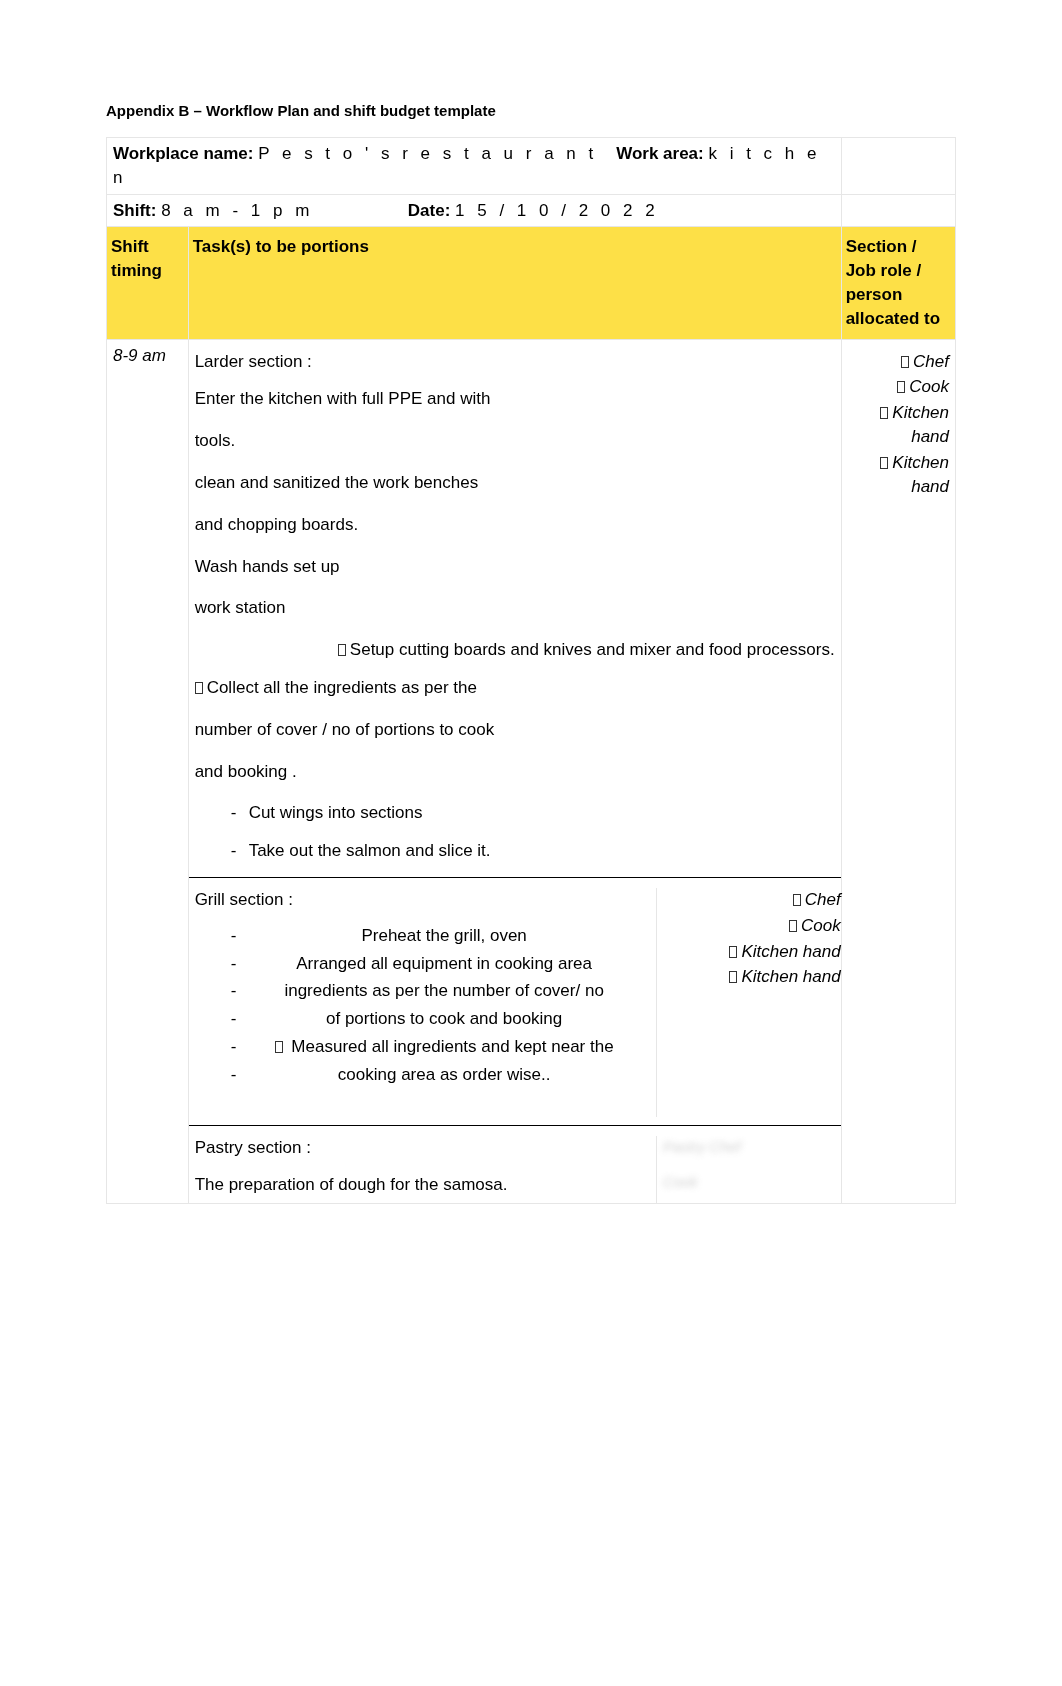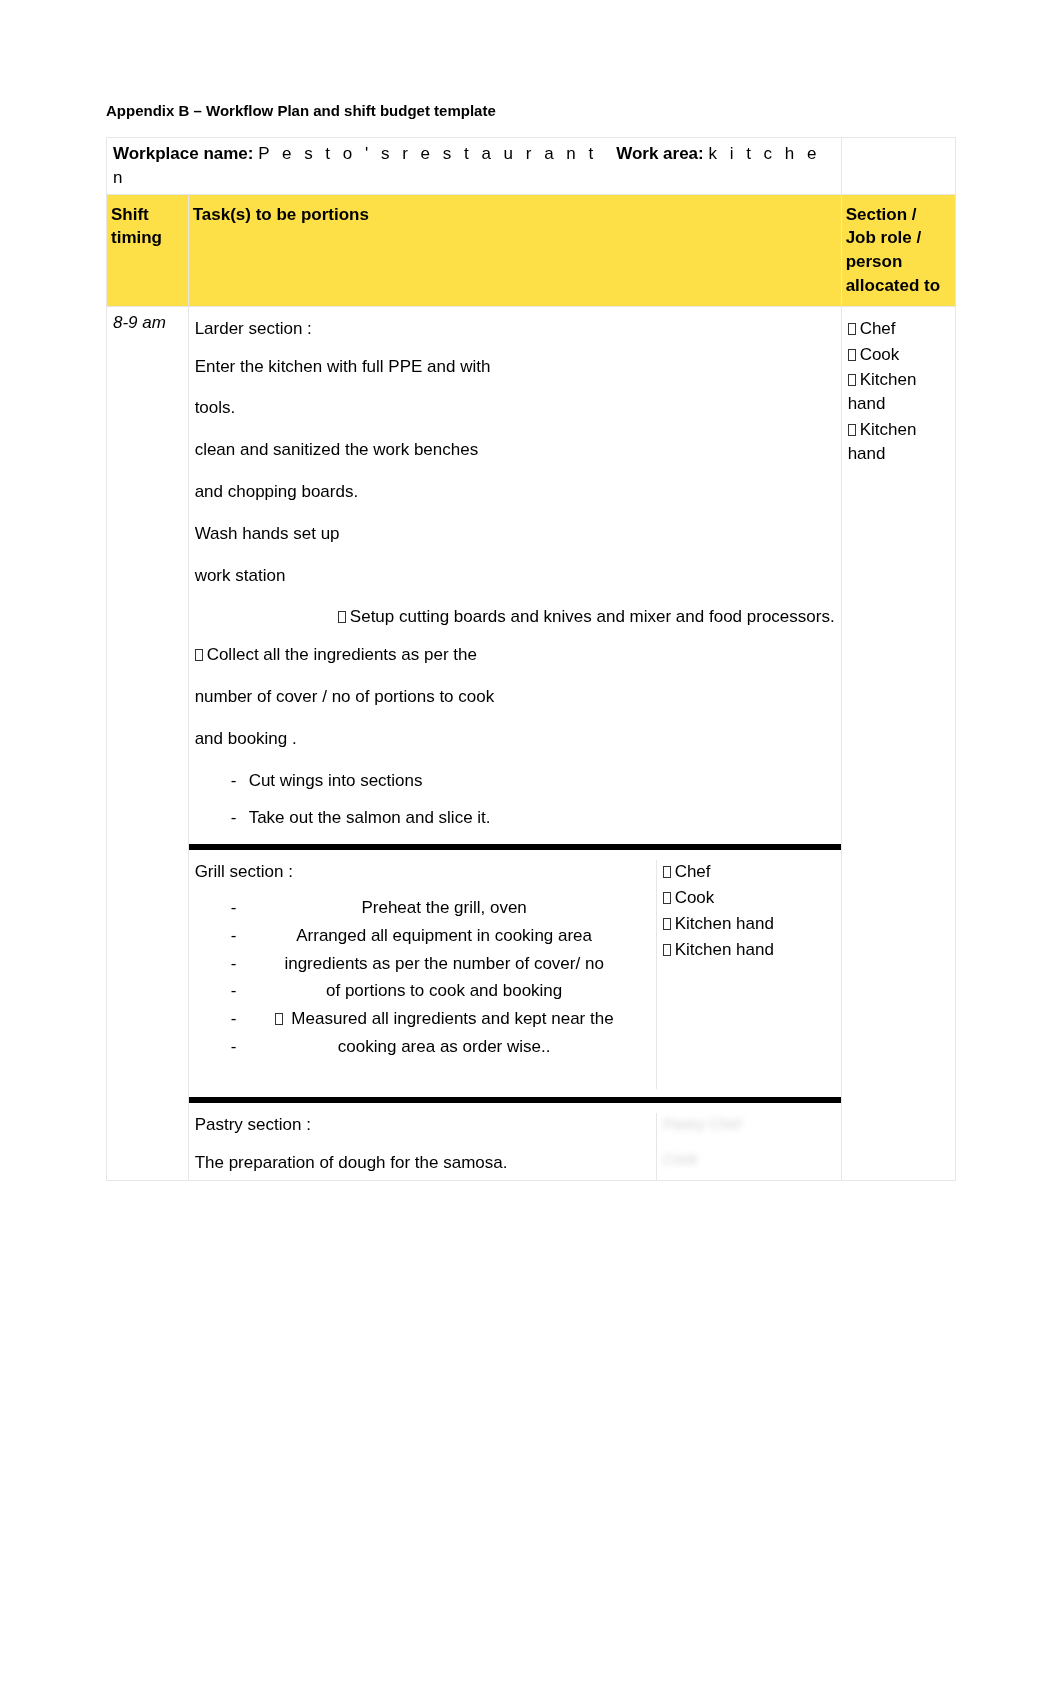--- a/index.html
+++ b/index.html
@@ -69,34 +69,36 @@
       position: relative;
       padding-left: 18px;
       margin-bottom: 4px;
     }
     .tasks ul li::before {
       content: "-";
       position: absolute;
       left: 0;
     }
     .roles {
+      font-style: italic;
+      text-align: right;
     }
     .roles div {
       margin-bottom: 2px;
     }
     .bullet-box {
       display: inline-block;
       width: 8px;
       height: 12px;
       border: 1px solid #333;
       margin-right: 4px;
       vertical-align: -1px;
     }
     .inner-block {
-      border-top: 6px solid #000000;
+      border-top: 1px solid #000000;
       padding-top: 10px;
       margin-top: 8px;
       gap: 12px;
     }
     .grill-wrap, .pastry-wrap {
       display: flex;
     }
     .grill-wrap .gc1, .pastry-wrap .gc1 { width: 455px; padding-right: 10px; }
     .grill-wrap .gc2, .pastry-wrap .gc2 { width: 185px; }
     .blur-role {
@@ -114,20 +116,30 @@
 
 <table class="outer">
   <tbody>
       <tr class="hdr-row">
     <td colspan="2">
       <span class="label-bold">Workplace name:</span>
       <span class="val-spaced">P e s t o ' s   r e s t a u r a n t</span>
       &nbsp;&nbsp;
       <span class="label-bold">Work area:</span>
       <span class="val-spaced">k i t c h e n</span>
+    </td>
+    <td></td>
+  </tr>
+  <tr class="hdr-row">
+    <td colspan="2">
+      <span class="label-bold">Shift:</span>
+      <span class="val-spaced">8 a m - 1   p m</span>
+      &nbsp;&nbsp;&nbsp;&nbsp;&nbsp;&nbsp;&nbsp;&nbsp;&nbsp;&nbsp;&nbsp;&nbsp;&nbsp;&nbsp;&nbsp;&nbsp;&nbsp;&nbsp;
+      <span class="label-bold">Date:</span>
+      <span class="val-spaced">1 5 / 1 0 / 2 0 2 2</span>
     </td>
     <td></td>
   </tr>
   <tr>
     <td class="col-hdr col1">Shift timing</td>
     <td class="col-hdr col2">Task(s) to be portions</td>
     <td class="col-hdr col3">Section / Job role / person allocated to</td>
   </tr>
   <tr>
     <td class="col1 timing">8-9 am</td>

